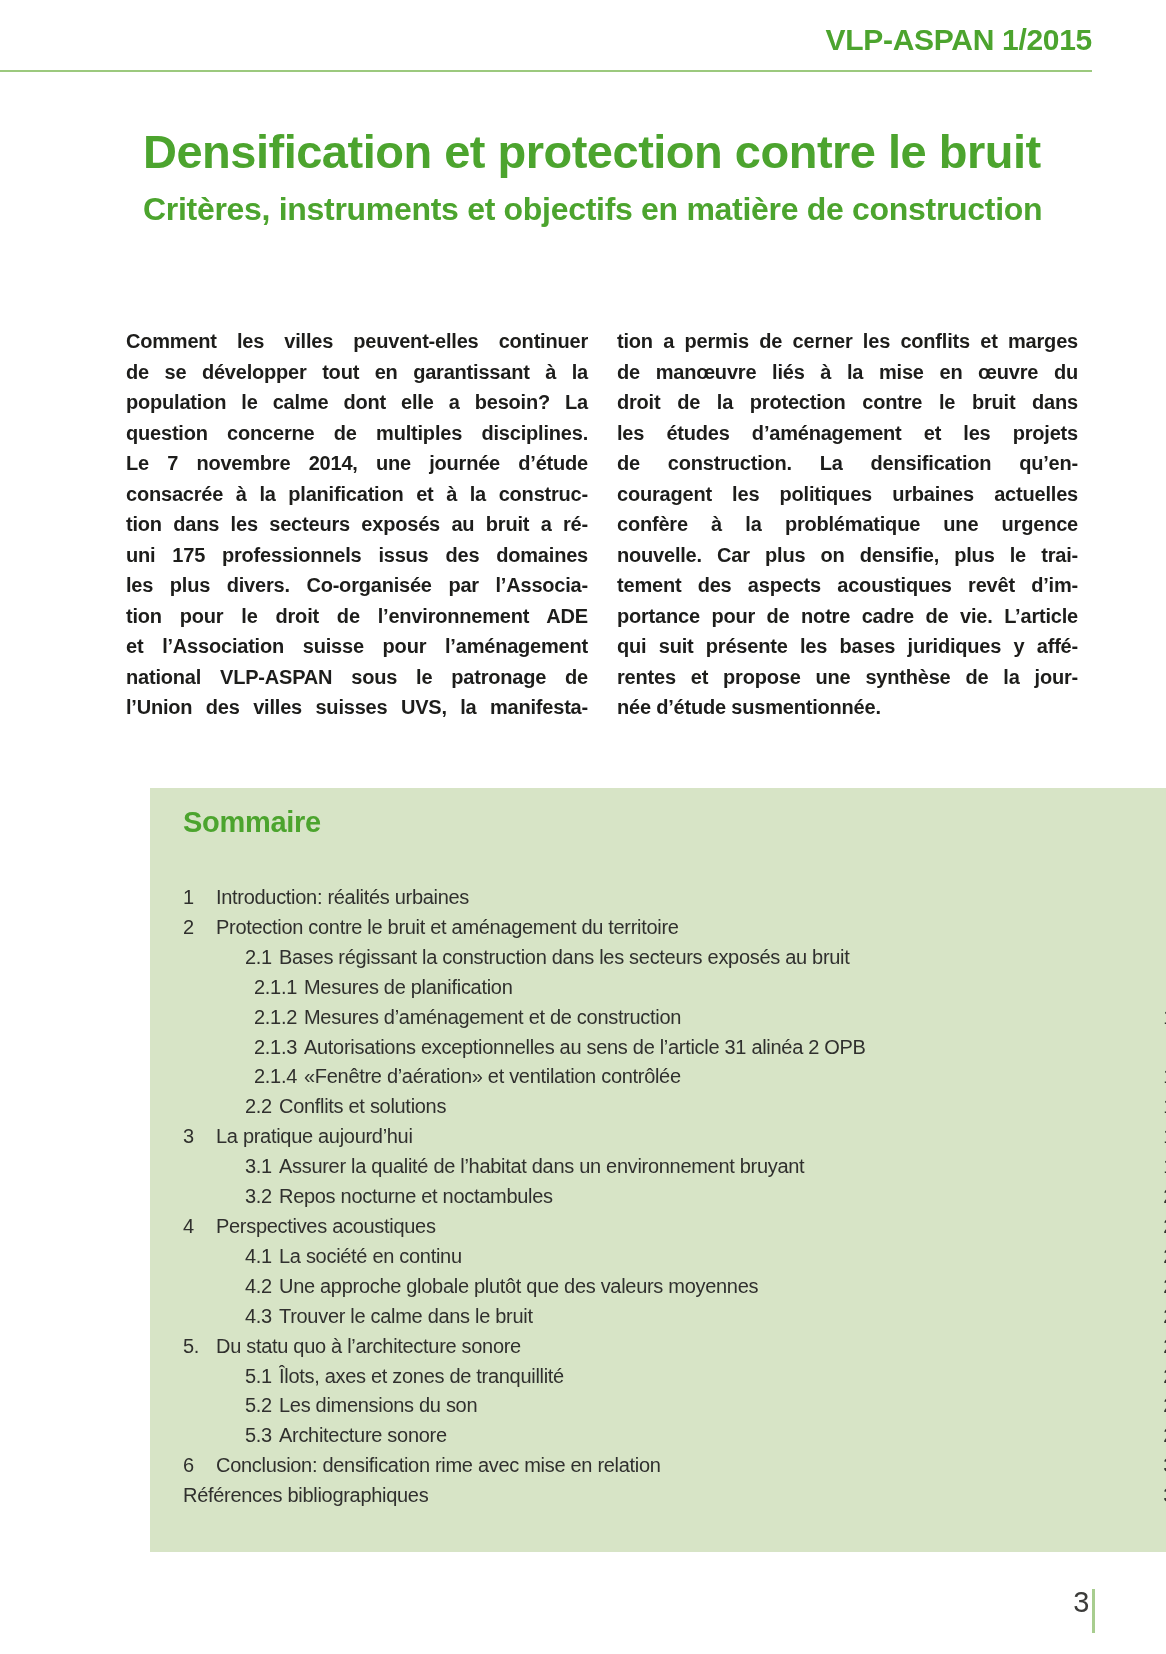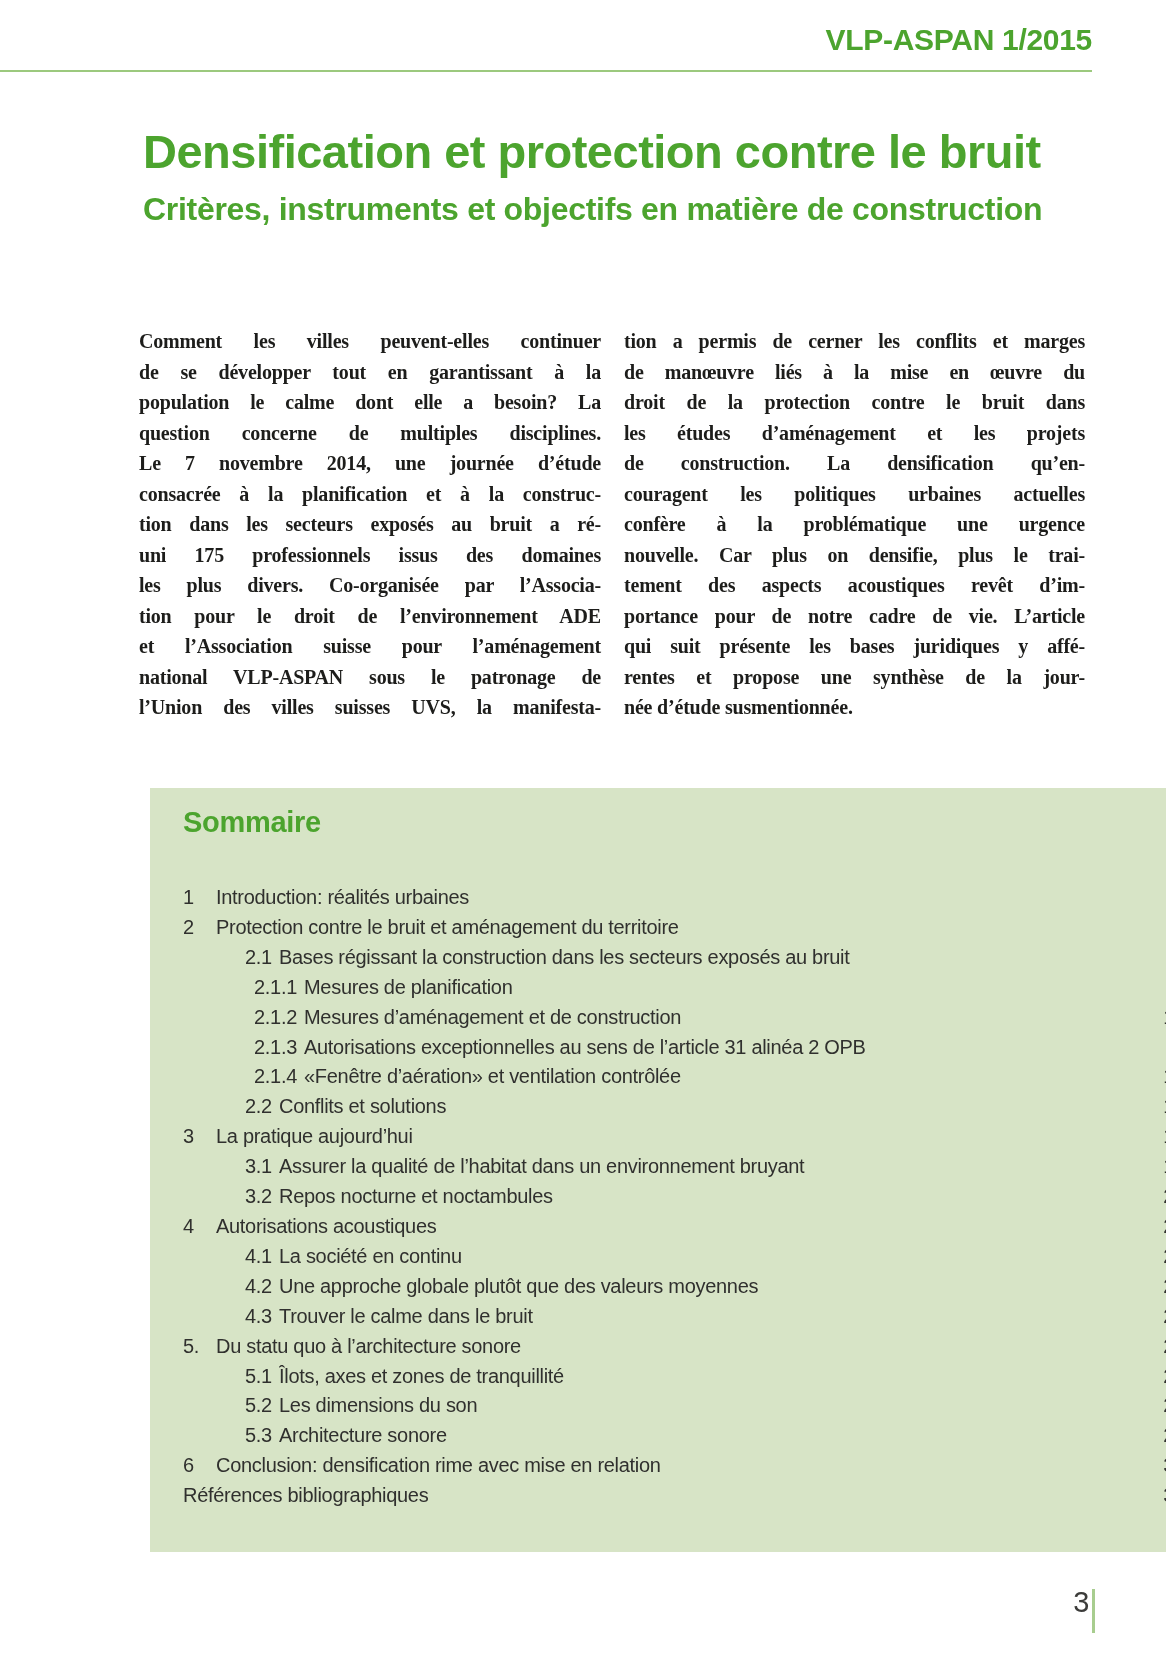--- a/index.html
+++ b/index.html
@@ -25,21 +25,21 @@
   }
   .title{
     position:absolute;top:126px;left:143px;width:990px;
     font-size:47px;line-height:52px;font-weight:700;color:var(--green);letter-spacing:-0.5px;
   }
   .subtitle{
     position:absolute;top:192px;left:143px;width:990px;
     font-size:32px;line-height:34px;font-weight:700;color:var(--green);letter-spacing:-0.3px;
   }
   .lead{
-    position:absolute;top:326px;left:139px;width:950px;display:flex;gap:23px;font-family:Liberation Serif, serif;
+    position:absolute;top:326px;left:126px;width:950px;display:flex;gap:29px;
   }
   .lead .col{flex:none;}
   .lead .col.left{width:462px;}
   .lead .col.right{width:461px;}
   .lead-line{
     font-size:20px;line-height:30.5px;font-weight:700;color:var(--body-text);
     text-align:justify;text-align-last:justify;letter-spacing:-0.2px;white-space:normal;
   }
   .lead-line.last-left{text-align-last:left;}
   .sommaire{
@@ -172,21 +172,21 @@
           <span class="toc-label">Assurer la qualité de l’habitat dans un environnement bruyant</span>
           <span class="toc-page">17</span>
         </div>
         <div class="toc-row lv2">
           <span class="toc-num">3.2</span>
           <span class="toc-label">Repos nocturne et noctambules</span>
           <span class="toc-page">20</span>
         </div>
         <div class="toc-row lv1">
           <span class="toc-num">4</span>
-          <span class="toc-label">Autorisations acoustiques</span>
+          <span class="toc-label">Perspectives acoustiques</span>
           <span class="toc-page">21</span>
         </div>
         <div class="toc-row lv2">
           <span class="toc-num">4.1</span>
           <span class="toc-label">La société en continu</span>
           <span class="toc-page">21</span>
         </div>
         <div class="toc-row lv2">
           <span class="toc-num">4.2</span>
           <span class="toc-label">Une approche globale plutôt que des valeurs moyennes</span>

